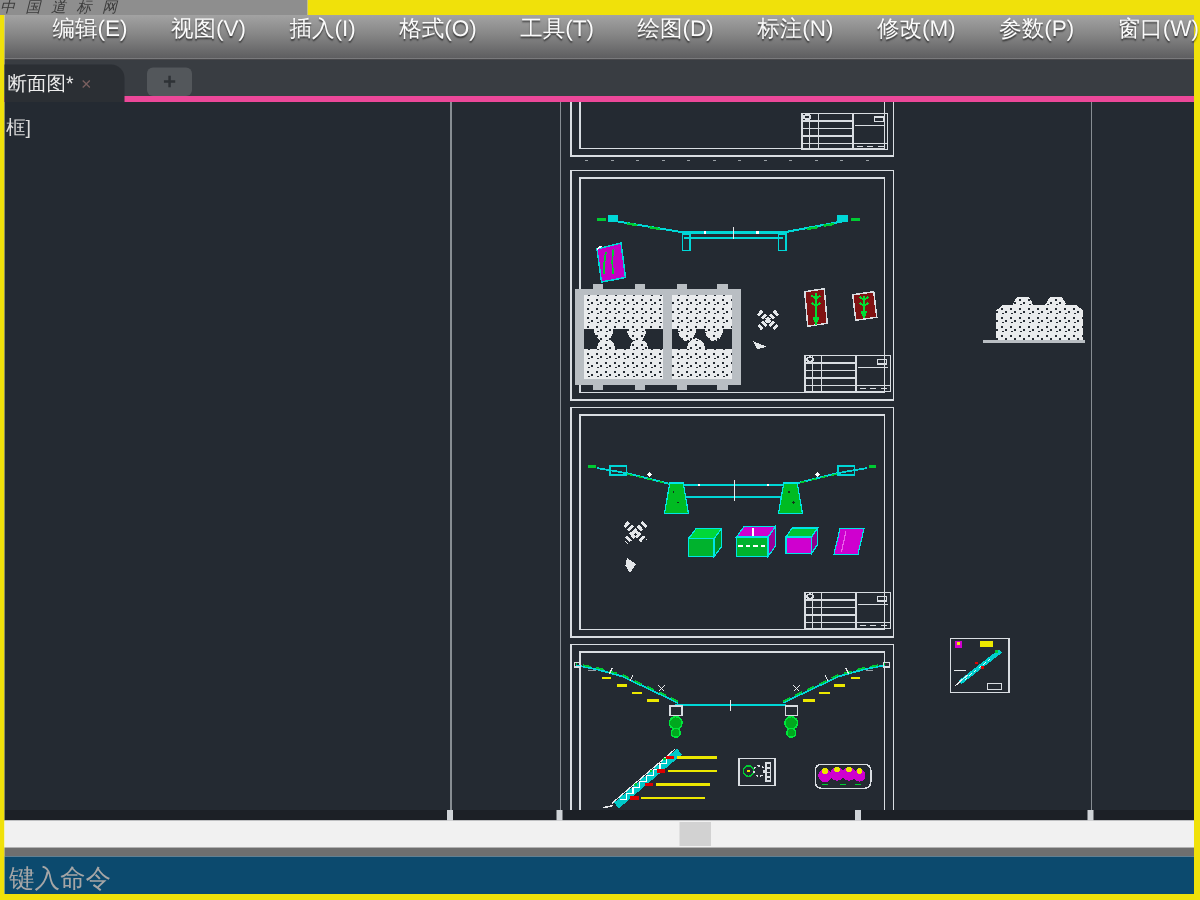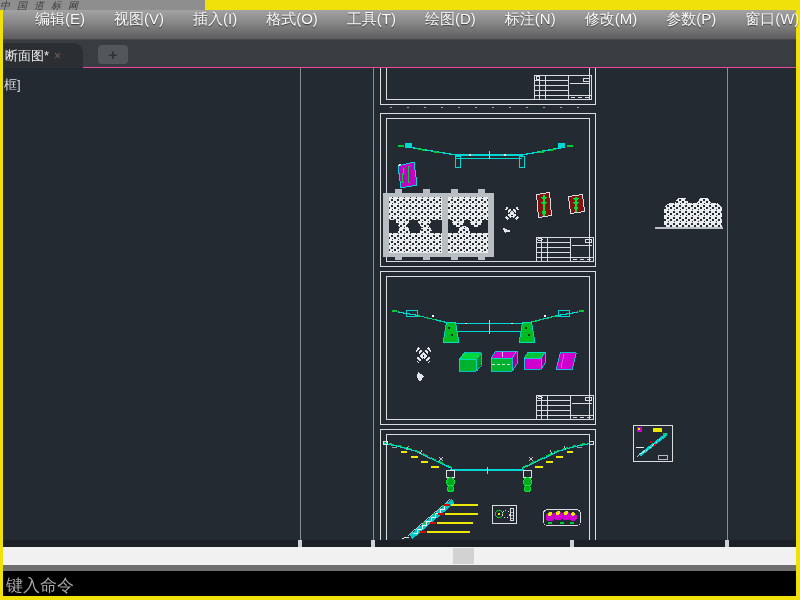--- a/index.html
+++ b/index.html
@@ -23,21 +23,21 @@
   
   .menubar { position:absolute; left:3px; top:10px; width:793px; height:30px;
              background:linear-gradient(#a3a3a3, #868686 45%, #5d5d5f);
              display:flex; padding-left:32px; gap:29px;
              border-bottom:1px solid #47474a; }
   .menu-item { font-size:15px; color:#fbfbfb; text-shadow:0 1px 1px rgba(0,0,0,.55);
                white-space:nowrap; cursor:default; }
 
   
   .tabbar { position:absolute; left:3px; top:40px; width:793px; height:28px;
-            background:#393d42; border-bottom:1px solid #ec4899; }
+            background:#393d42; border-bottom:4px solid #ec4899; }
   .tab { position:absolute; left:0; top:3px; width:80px; height:25px;
          background:#2b2f34; border-radius:0 9px 0 0;
          display:flex; align-items:center; }
   .tab-label { font-size:13px; color:#ececec; padding-left:2px; white-space:nowrap; }
   .tab-close { font-size:12px; color:#7a5f5f; margin-left:5px; line-height:12px; }
   .newtab { position:absolute; left:95px; top:5px; width:30px; height:19px;
             background:#53575b; border-radius:4px; display:flex;
             align-items:center; justify-content:center; }
   .newtab span { color:#2e3236; font-size:15px; font-weight:bold; line-height:15px; }
 
@@ -52,21 +52,21 @@
   .strip-dark { position:absolute; left:3px; top:540px; width:793px; height:7px;
                 background:#1c2026; }
   .strip-dark i { position:absolute; top:0; width:4px; height:7px; background:#cfd3d7; }
   .sb-track { position:absolute; left:3px; top:547px; width:793px; height:18px;
               background:#f1f1f1; }
   .sb-thumb { position:absolute; left:450px; top:1px; width:21px; height:16px;
               background:#d2d2d2; }
   .graybar { position:absolute; left:3px; top:565px; width:793px; height:6px;
              background:#6f6f6f; }
   .cmdarea { position:absolute; left:3px; top:571px; width:793px; height:25px;
-             background:#000000; overflow:hidden; }
+             background:#0c4a6e; overflow:hidden; }
   .cmd-prompt { position:absolute; left:3px; top:3px; font-size:17px; color:#a6a6a6; }
   .site-mark { position:absolute; right:14px; top:1px; font-size:19px; color:#b2b2b2;
                font-family:"DejaVu Sans Mono", monospace; }
 </style>
 </head>
 <body>
 
 <div class="yb yb-top"></div>
 <div class="yb yb-left"></div>
 <div class="yb yb-right"></div>

